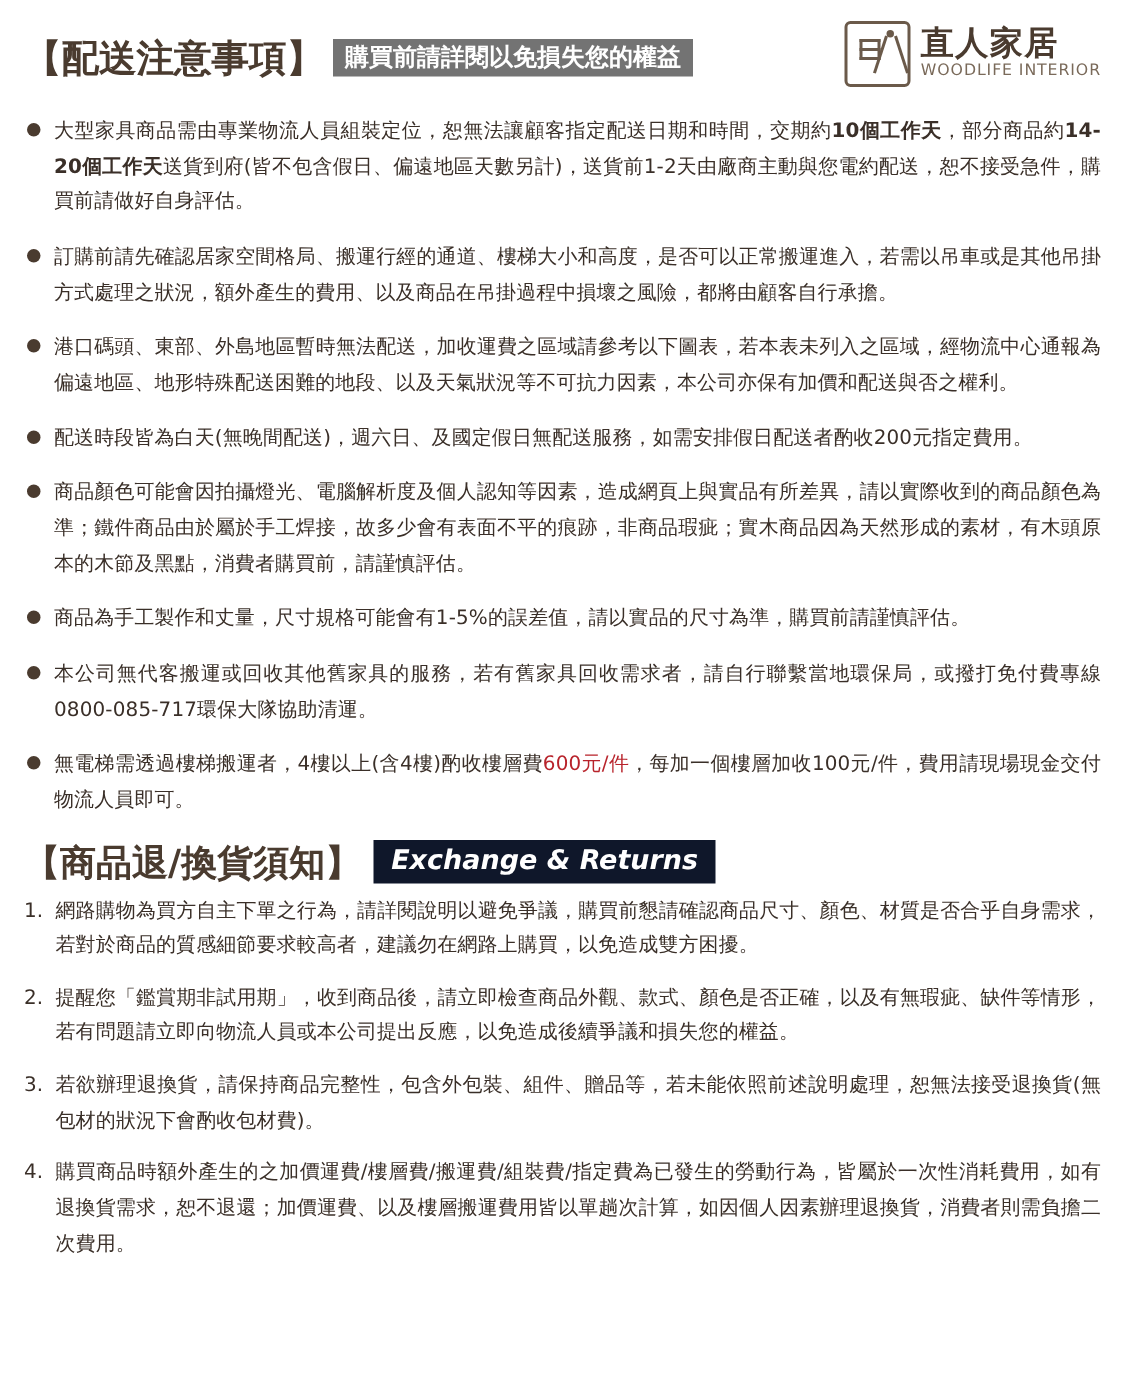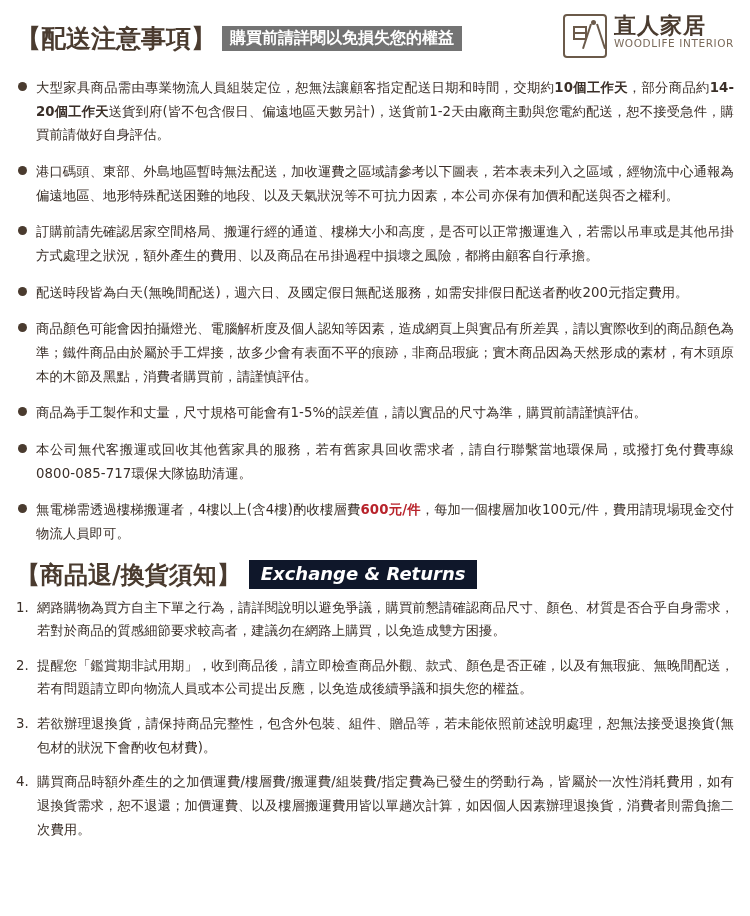--- a/index.html
+++ b/index.html
@@ -48,21 +48,21 @@
     font-weight: bold;
     padding: 3px 8px 4px 8px;
     white-space: nowrap;
     line-height: 1.15;
   }
   .logo {
     position: absolute;
     right: 0;
     top: 4px;
     display: flex;
-    align-items: flex-start;
+    align-items: center;
     gap: 7px;
   }
   .logo-mark {
     width: 44px;
     height: 44px;
     border: 2px solid #6b5a4a;
     border-radius: 4px;
     position: relative;
     box-sizing: border-box;
   }
@@ -126,21 +126,21 @@
     line-height: 1.78;
     color: #3a2f28;
     text-align: justify;
     letter-spacing: 0.1px;
   }
   .hl {
     font-weight: bold;
     color: #3a2f28;
   }
   .hl-red {
-    font-weight: bold;
+    font-weight: normal;
     color: #b8232b;
   }
 
   
   .section2 {
     display: flex;
     align-items: center;
     gap: 8px;
     margin-top: 6px;
     margin-bottom: 5px;
@@ -218,25 +218,25 @@
     </div>
   </div>
 
   <div class="bullets" id="bullets">
       <div class="bullet">
         <span class="dot"></span>
         <div class="btext"><span>大型家具商品需由專業物流人員組裝定位，恕無法讓顧客指定配送日期和時間，交期約</span><span class="hl">10個工作天</span><span>，部分商品約</span><span class="hl">14-20個工作天</span><span>送貨到府(皆不包含假日、偏遠地區天數另計)，送貨前1-2天由廠商主動與您電約配送，恕不接受急件，購買前請做好自身評估。</span></div>
       </div>
       <div class="bullet">
         <span class="dot"></span>
+        <div class="btext"><span>訂購前請先確認居家空間格局、搬運行經的通道、樓梯大小和高度，是否可以正常搬運進入，若需以吊車或是其他吊掛方式處理之狀況，額外產生的費用、以及商品在吊掛過程中損壞之風險，都將由顧客自行承擔。</span></div>
+      </div>
+      <div class="bullet">
+        <span class="dot"></span>
         <div class="btext"><span>港口碼頭、東部、外島地區暫時無法配送，加收運費之區域請參考以下圖表，若本表未列入之區域，經物流中心通報為偏遠地區、地形特殊配送困難的地段、以及天氣狀況等不可抗力因素，本公司亦保有加價和配送與否之權利。</span></div>
-      </div>
-      <div class="bullet">
-        <span class="dot"></span>
-        <div class="btext"><span>訂購前請先確認居家空間格局、搬運行經的通道、樓梯大小和高度，是否可以正常搬運進入，若需以吊車或是其他吊掛方式處理之狀況，額外產生的費用、以及商品在吊掛過程中損壞之風險，都將由顧客自行承擔。</span></div>
       </div>
       <div class="bullet">
         <span class="dot"></span>
         <div class="btext"><span>配送時段皆為白天(無晚間配送)，週六日、及國定假日無配送服務，如需安排假日配送者酌收200元指定費用。</span></div>
       </div>
       <div class="bullet">
         <span class="dot"></span>
         <div class="btext"><span>商品顏色可能會因拍攝燈光、電腦解析度及個人認知等因素，造成網頁上與實品有所差異，請以實際收到的商品顏色為準；鐵件商品由於屬於手工焊接，故多少會有表面不平的痕跡，非商品瑕疵；實木商品因為天然形成的素材，有木頭原本的木節及黑點，消費者購買前，請謹慎評估。</span></div>
       </div>
       <div class="bullet">
@@ -258,21 +258,21 @@
     <span class="s2-tag">Exchange &amp; Returns</span>
   </div>
 
   <ol class="numlist" id="numlist">
       <li class="nitem">
         <span class="nnum">1.</span>
         <span class="ntext">網路購物為買方自主下單之行為，請詳閱說明以避免爭議，購買前懇請確認商品尺寸、顏色、材質是否合乎自身需求，若對於商品的質感細節要求較高者，建議勿在網路上購買，以免造成雙方困擾。</span>
       </li>
       <li class="nitem">
         <span class="nnum">2.</span>
-        <span class="ntext">提醒您「鑑賞期非試用期」，收到商品後，請立即檢查商品外觀、款式、顏色是否正確，以及有無瑕疵、無晚間配送，若有問題請立即向物流人員或本公司提出反應，以免造成後續爭議和損失您的權益。</span>
+        <span class="ntext">提醒您「鑑賞期非試用期」，收到商品後，請立即檢查商品外觀、款式、顏色是否正確，以及有無瑕疵、缺件等情形，若有問題請立即向物流人員或本公司提出反應，以免造成後續爭議和損失您的權益。</span>
       </li>
       <li class="nitem">
         <span class="nnum">3.</span>
         <span class="ntext">若欲辦理退換貨，請保持商品完整性，包含外包裝、組件、贈品等，若未能依照前述說明處理，恕無法接受退換貨(無包材的狀況下會酌收包材費)。</span>
       </li>
       <li class="nitem">
         <span class="nnum">4.</span>
         <span class="ntext">購買商品時額外產生的之加價運費/樓層費/搬運費/組裝費/指定費為已發生的勞動行為，皆屬於一次性消耗費用，如有退換貨需求，恕不退還；加價運費、以及樓層搬運費用皆以單趟次計算，如因個人因素辦理退換貨，消費者則需負擔二次費用。</span>
       </li>
     </ol>

